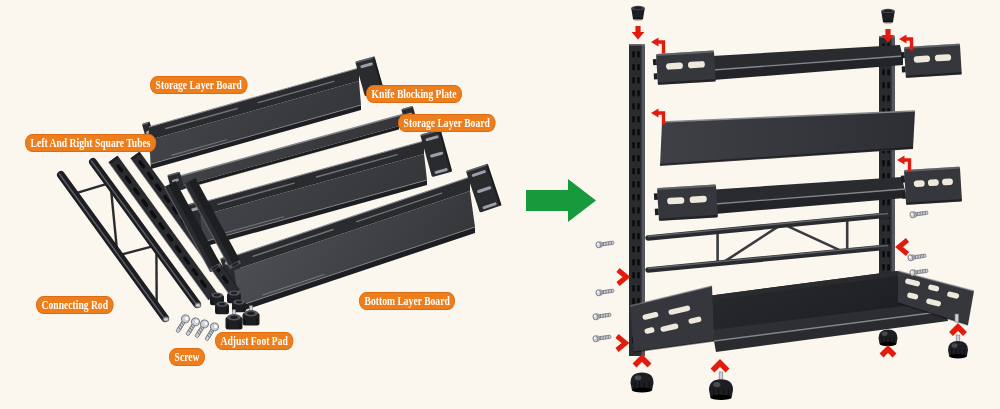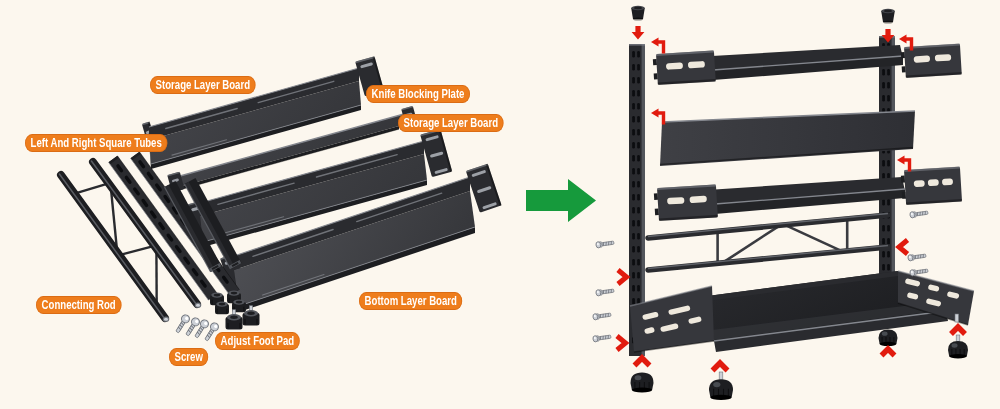--- a/index.html
+++ b/index.html
@@ -4,21 +4,21 @@
 <style>
   html,body { margin:0; padding:0; }
   :root {
     --bg:#fcf7ee; --orange:#ee7d1c; --green:#169a3c; --red:#e11b0e;
     --m-dark:#1d1e21; --m-side:#2a2b2f; --m-face:#3a3b40; --m-lite:#53565c;
     --m-edge:#84878e; --m-slot:#a9adb4; --m-hole:#0c0d10; --m-rodhi:#6e7178;
     --m-brk:#36373c; --m-bar:#232427; --bg-hole:#efe9dd; --silver:#ccd0d6; --silver-d:#70747b;
   }
   .stage {
     position:relative; width:1000px; height:409px; background:var(--bg);
-    font-family:Liberation Sans, sans-serif; overflow:hidden;
+    font-family:Liberation Serif, serif; overflow:hidden;
   }
   .stage svg { position:absolute; left:0; top:0; }
   .pill {
     position:absolute; height:18px; line-height:18.5px; border-radius:9.5px;
     background:var(--orange); color:#fff; font-size:12px; font-weight:700;
     padding:0 7px; white-space:nowrap; letter-spacing:0px;
     transform:scaleX(0.8); transform-origin:left center;
     box-shadow: inset 0 0 0 1px rgba(195,88,10,0.45);
   }
 </style>

